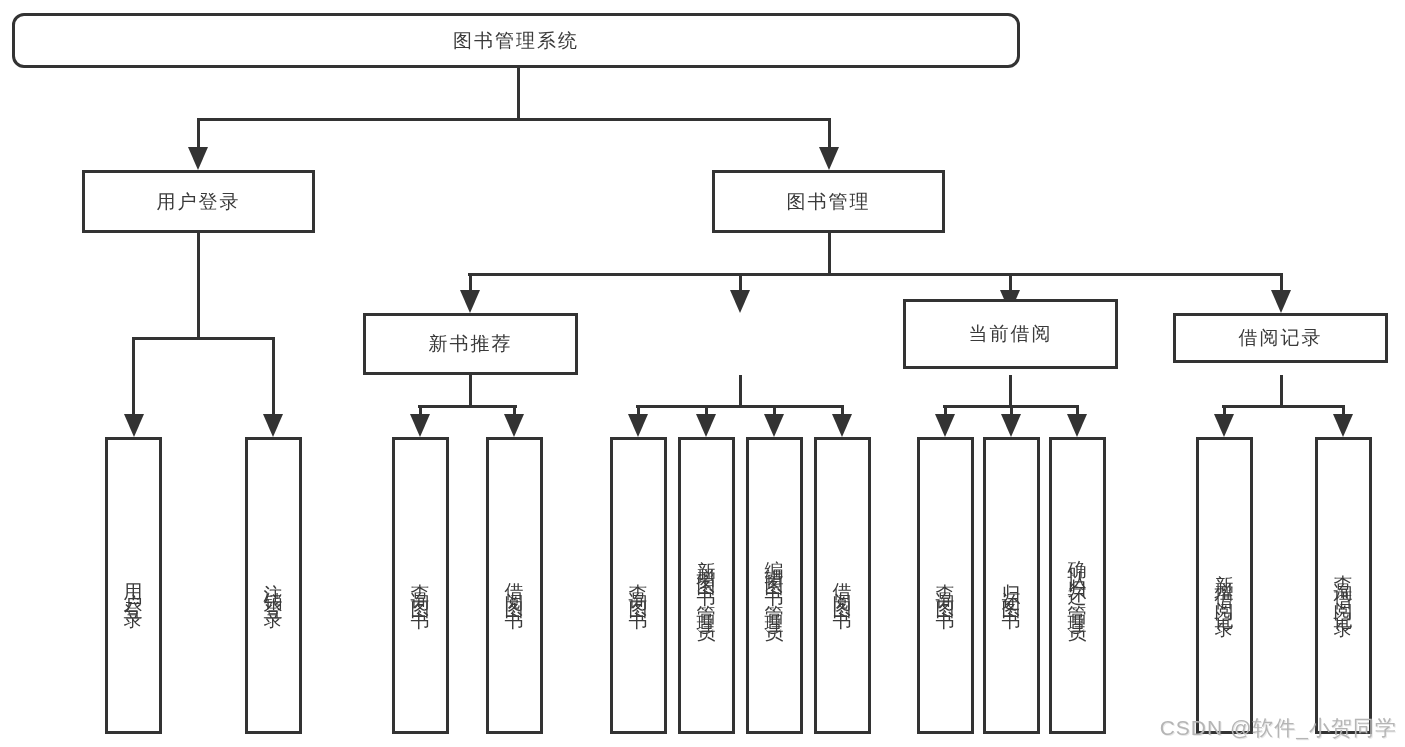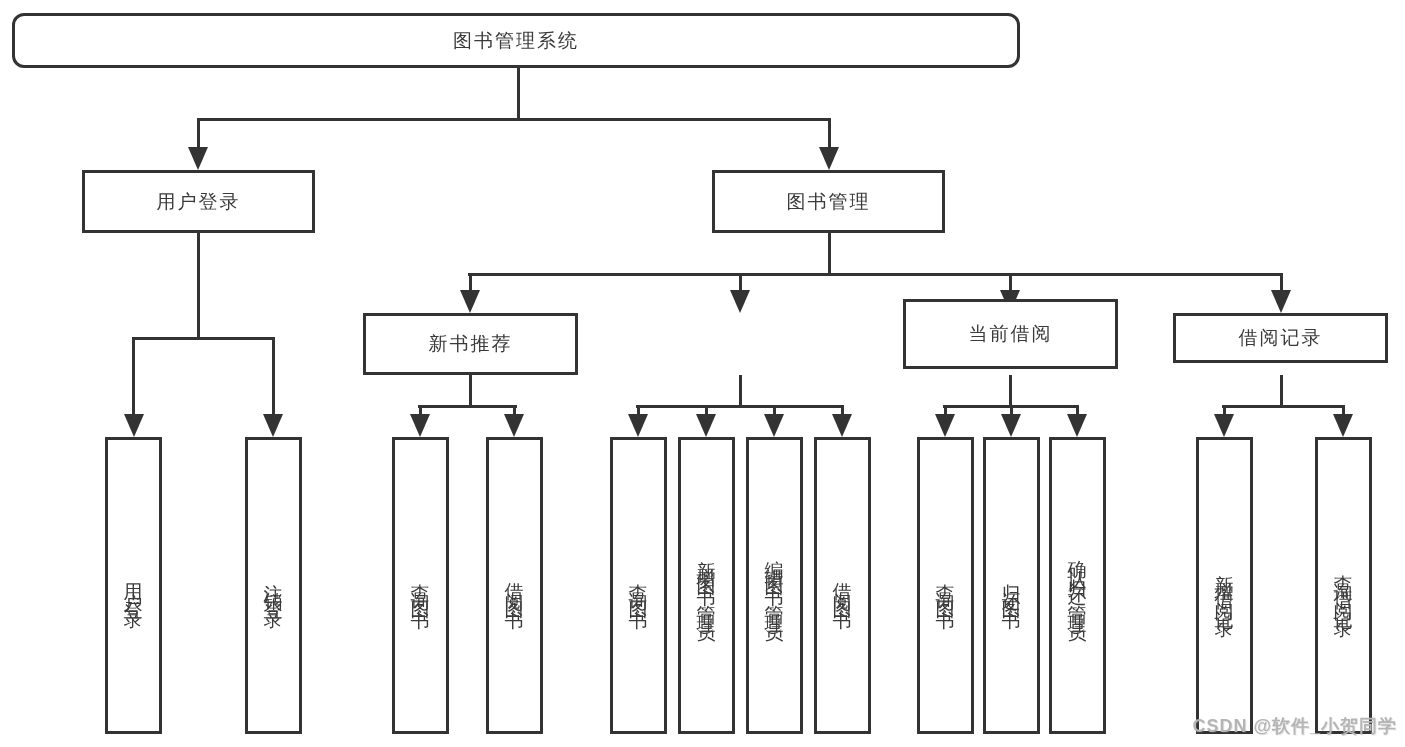--- a/index.html
+++ b/index.html
@@ -46,26 +46,25 @@
     width: 0; height: 0;
     border-left: 10px solid transparent;
     border-right: 10px solid transparent;
     border-top: 23px solid #333333;
     z-index: 1;
   }
   .watermark {
     position: absolute;
     right: 8px;
     top: 714px;
-    font-size: 18px;
+    font-size: 21px;
     color: #b5b5b5;
     letter-spacing: 1px;
     z-index: 3;
     text-shadow: 1px 1px 0 #8d8d8d33;
-    font-weight: bold;
   }
 </style>
 </head>
 <body>
 
 <div class="canvas">
 
   <div class="box" style="left:12px; top:13px; width:1008px; height:55px;border-radius:12px;">
     <span>图书管理系统</span>
   </div>

